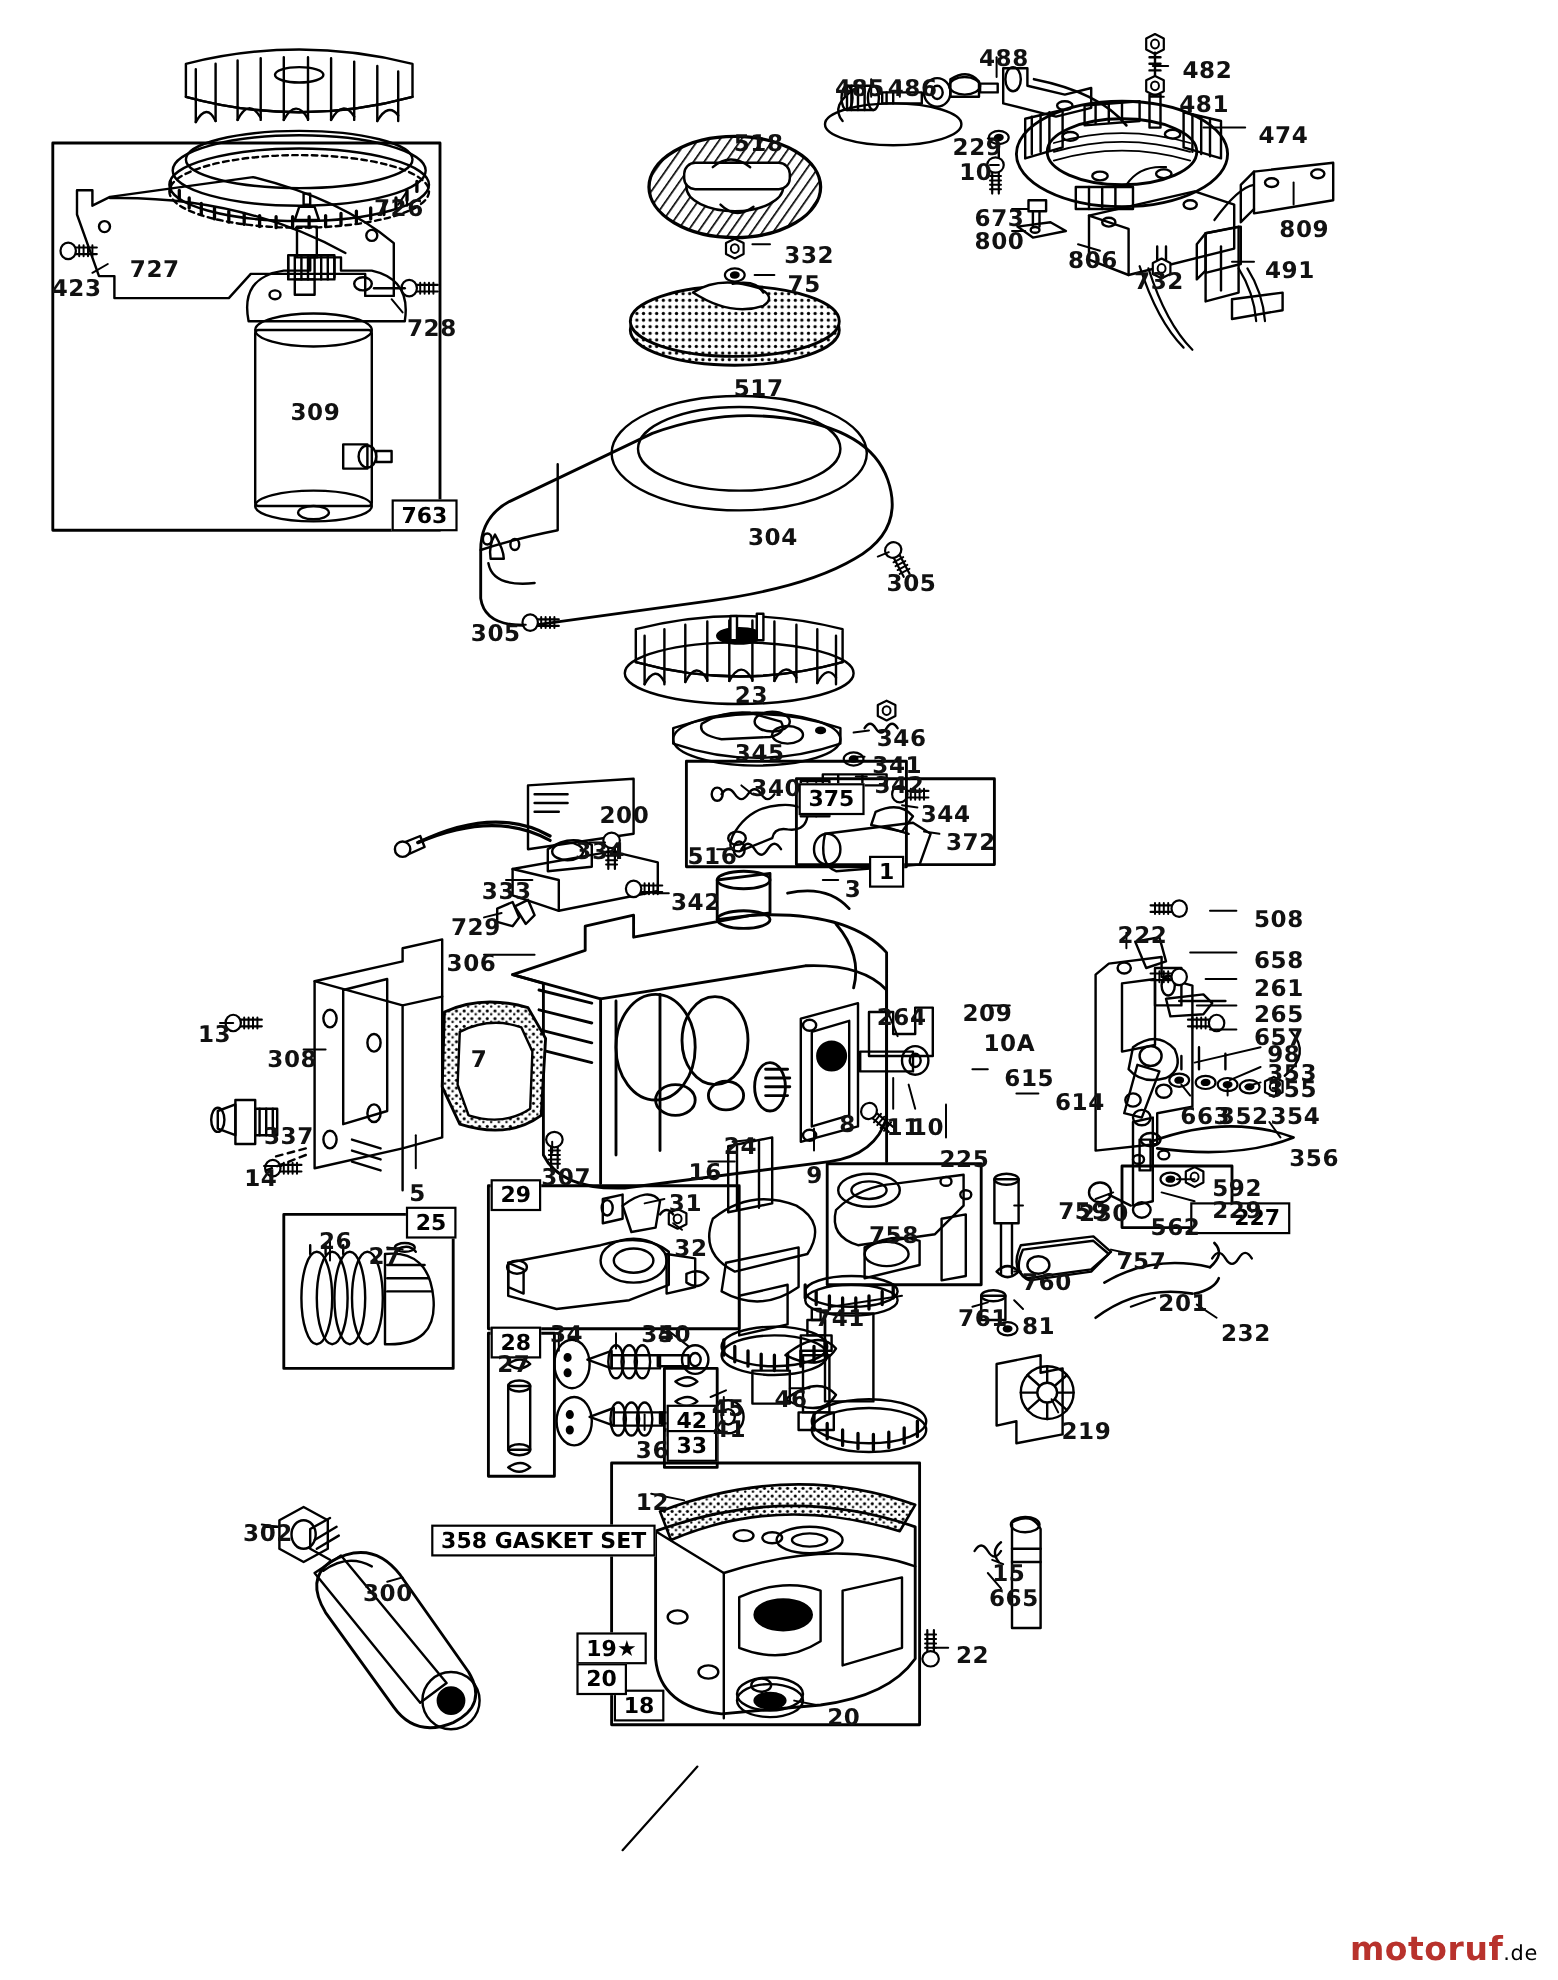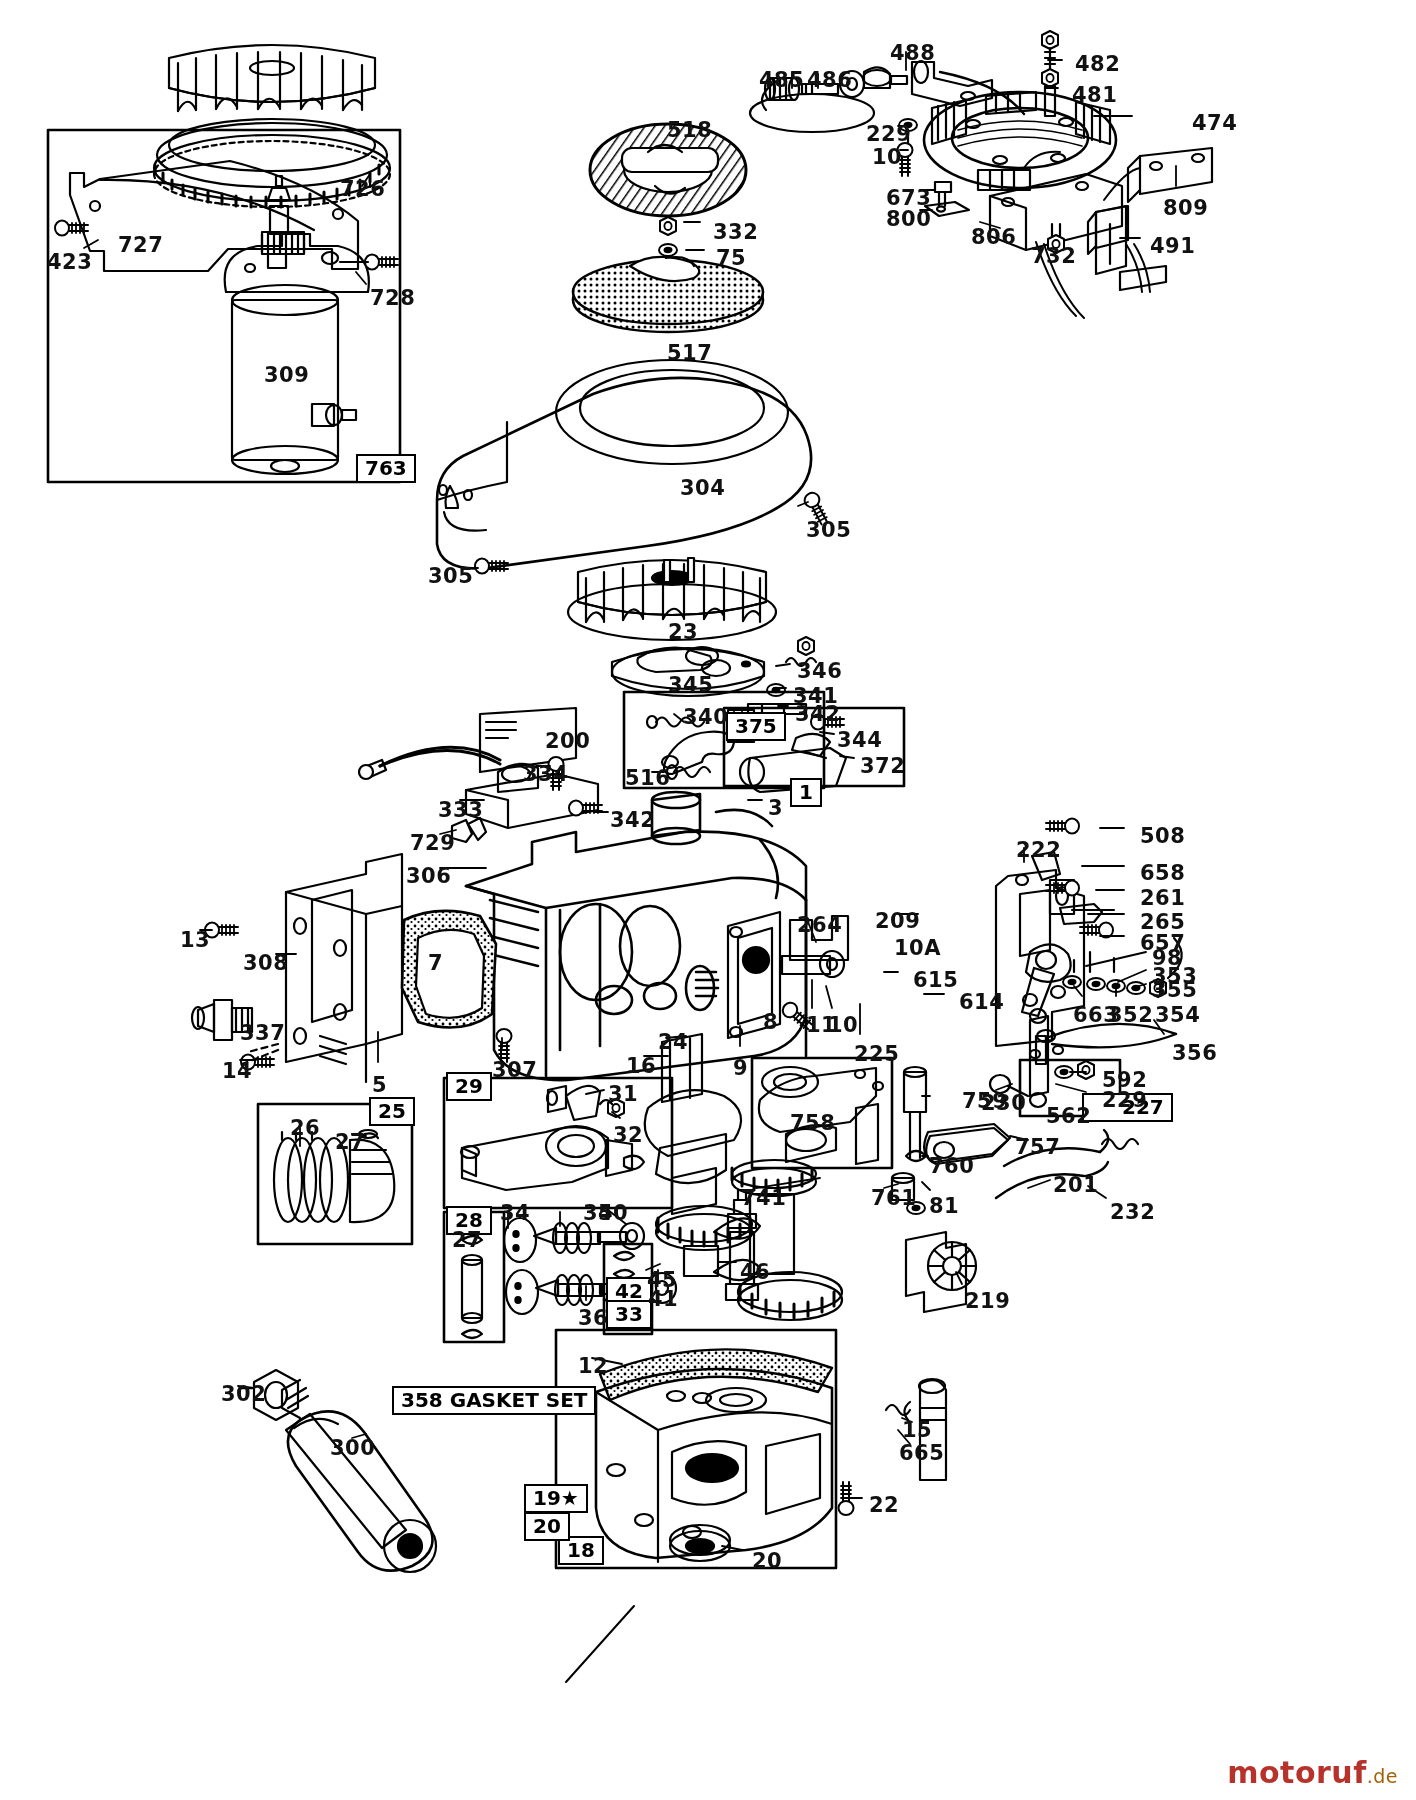--- a/index.html
+++ b/index.html
@@ -11,21 +11,21 @@
        color:#111;white-space:nowrap;line-height:1;
        font-family:"DejaVu Sans","Liberation Sans",sans-serif;}
   .boxlbl{position:absolute;border:2.5px solid #000;background:#fff;
           font-weight:700;font-size:20px;padding:2px 7px 3px 7px;line-height:1;
           white-space:nowrap;}
   .footnote{position:absolute;font-weight:700;font-size:20px;letter-spacing:1px;
             white-space:nowrap;}
   .wm{position:absolute;right:18px;bottom:10px;font-size:30px;font-weight:700;
       letter-spacing:0.5px;}
   .wm .m{color:#b8322c;}
-  .wm .de{color:#a16207;font-size:19px;font-weight:400;}
+  .wm .de{color:#000000;font-size:19px;font-weight:400;}
 </style>
 </head>
 <body>
 
 <div id="sheet">
 
   <svg id="art" viewBox="0 0 1416 1800" xmlns="http://www.w3.org/2000/svg">
     <defs>
       <pattern id="gasketTex" width="7" height="7" patternUnits="userSpaceOnUse">
         <rect width="7" height="7" fill="#fff"></rect>
@@ -748,21 +748,21 @@
       <div class="cal" style="left: 807px; top: 70px;">486</div>
       <div class="cal" style="left: 890px; top: 43px;">488</div>
       <div class="cal" style="left: 866px; top: 124px;">229</div>
       <div class="cal" style="left: 872px; top: 147px;">10</div>
       <div class="cal" style="left: 886px; top: 188px;">673</div>
       <div class="cal" style="left: 886px; top: 209px;">800</div>
       <div class="cal" style="left: 971px; top: 227px;">806</div>
       <div class="cal" style="left: 1031px; top: 246px;">732</div>
       <div class="cal" style="left: 1075px; top: 54px;">482</div>
       <div class="cal" style="left: 1072px; top: 85px;">481</div>
-      <div class="cal" style="left: 1144px; top: 113px; margin-left: 48px;">474</div>
+      <div class="cal" style="left: 1144px; top: 113px;">474</div>
       <div class="cal" style="left: 1163px; top: 198px;">809</div>
       <div class="cal" style="left: 1150px; top: 236px;">491</div>
       <div class="cal" style="left: 680px; top: 478px;">304</div>
       <div class="cal" style="left: 806px; top: 520px;">305</div>
       <div class="cal" style="left: 428px; top: 566px;">305</div>
       <div class="cal" style="left: 668px; top: 622px;">23</div>
       <div class="cal" style="left: 668px; top: 675px;">345</div>
       <div class="cal" style="left: 797px; top: 661px;">346</div>
       <div class="cal" style="left: 793px; top: 686px;">341</div>
       <div class="cal" style="left: 795px; top: 704px;">342</div>
@@ -826,21 +826,21 @@
       <div class="cal" style="left: 335px; top: 1132px;">27</div>
       <div class="cal" style="left: 608px; top: 1084px;">31</div>
       <div class="cal" style="left: 613px; top: 1125px;">32</div>
       <div class="cal" style="left: 452px; top: 1230px;">27</div>
       <div class="cal" style="left: 500px; top: 1203px;">34</div>
       <div class="cal" style="left: 583px; top: 1203px;">35</div>
       <div class="cal" style="left: 598px; top: 1203px;">40</div>
       <div class="cal" style="left: 578px; top: 1308px;">36</div>
       <div class="cal" style="left: 647px; top: 1270px;">45</div>
       <div class="cal" style="left: 648px; top: 1289px;">41</div>
-      <div class="cal" style="left: 740px; top: 1262px;">46</div>
+      <div class="cal" style="left: 704px; top: 1262px;">46</div>
       <div class="cal" style="left: 965px; top: 1291px;">219</div>
       <div class="cal" style="left: 578px; top: 1356px;">12</div>
       <div class="cal" style="left: 221px; top: 1384px;">302</div>
       <div class="cal" style="left: 330px; top: 1438px;">300</div>
       <div class="cal" style="left: 902px; top: 1420px;">15</div>
       <div class="cal" style="left: 899px; top: 1443px;">665</div>
       <div class="cal" style="left: 869px; top: 1495px;">22</div>
       <div class="cal" style="left: 752px; top: 1551px;">20</div>
     </div>
 

